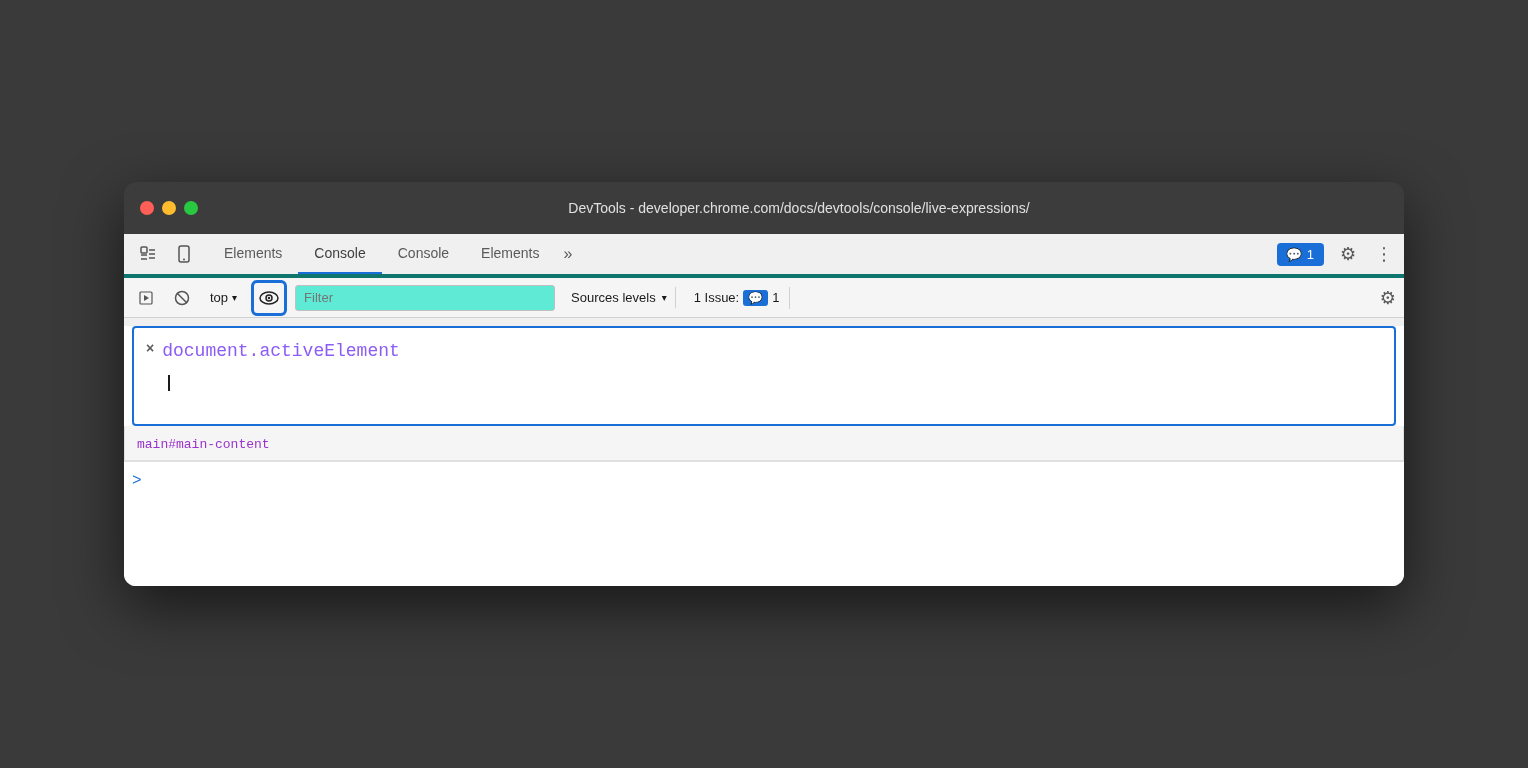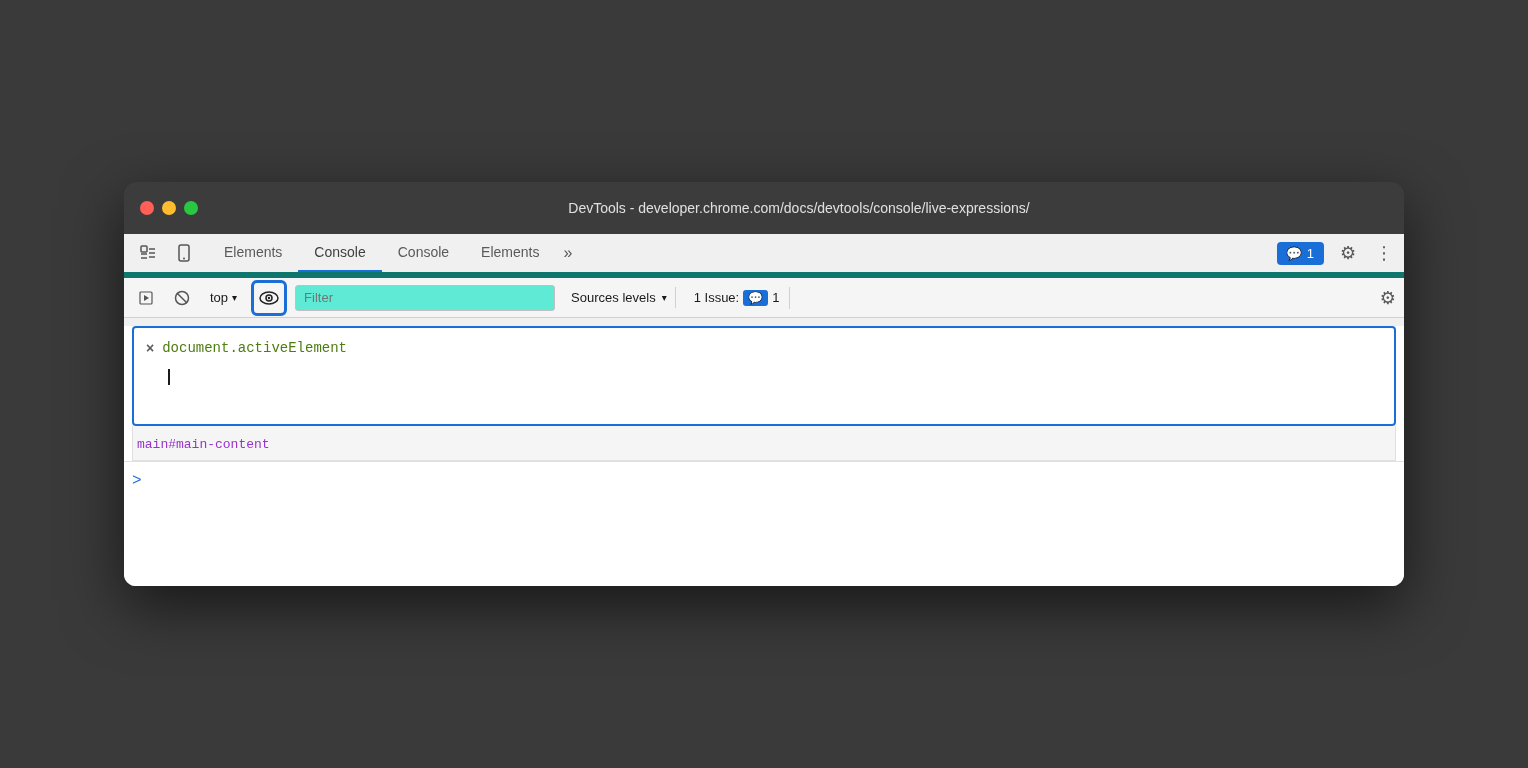--- a/index.html
+++ b/index.html
@@ -50,21 +50,21 @@
     .devtools {
       background: #f0f0f0;
       margin: 0;
     }
     
     .tabbar {
       background: #f0f0f0;
       display: flex;
       align-items: center;
       height: 44px;
-      border-bottom: 6px solid #0f766e;
+      border-bottom: 4px solid #0f766e;
       padding: 0 8px;
     }
     .tab-icons {
       display: flex;
       gap: 4px;
       margin-right: 8px;
     }
     .tab-icon-btn {
       width: 32px;
       height: 32px;
@@ -247,43 +247,43 @@
     }
     .close-expr-btn {
       color: #5a5a5a;
       cursor: pointer;
       font-size: 14px;
       margin-top: 2px;
       font-weight: bold;
     }
     .expr-code {
       font-family: 'Courier New', Courier, monospace;
-      font-size: 14px;
-      color: #4d7c0f;
+      font-size: 18px;
+      color: #8b5cf6;
       line-height: 1.5;
     }
     .expr-cursor-line {
       display: flex;
       align-items: center;
       margin-top: 10px;
       margin-left: 22px;
     }
     .cursor {
       display: inline-block;
       width: 2px;
       height: 16px;
       background: #1a1a1a;
       animation: blink 1s step-end infinite;
     }
     @keyframes blink { 50% { opacity: 0; } }
     
     .result-area {
       background: #f5f5f5;
-      padding: 8px 4px;
-      margin: 0 8px;
+      padding: 8px 12px;
+      margin: 0 0;
       border: 1px solid #e0e0e0;
       border-top: none;
     }
     .result-value {
       font-family: 'Courier New', Courier, monospace;
       font-size: 13px;
       color: #9933cc;
     }
     
     .console-input-area {

